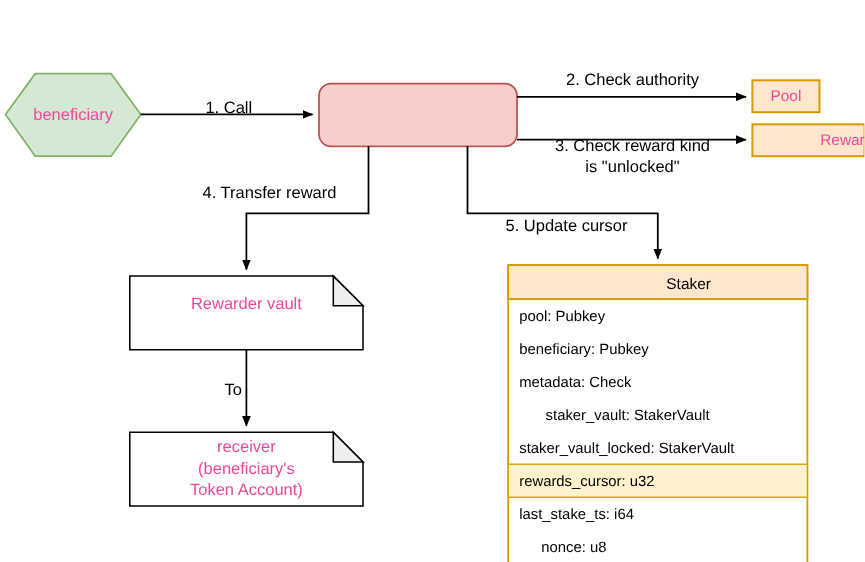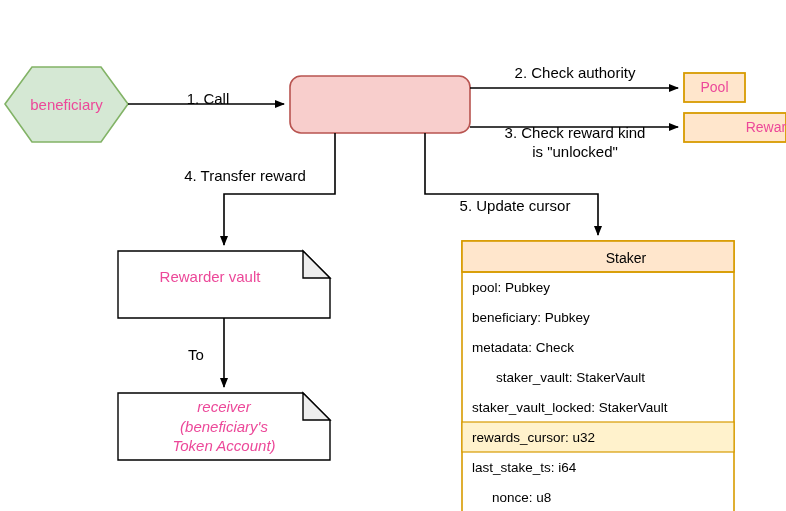--- a/index.html
+++ b/index.html
@@ -107,38 +107,38 @@
     <line x1="462" y1="302" x2="734" y2="302" stroke="#ffffff" stroke-width="0"></line>
   </svg>
 
   <div class="node-label" style="left:5px; top:67px; width:123px; height:75px;">beneficiary</div>
 
 
   <div class="node-label" style="left:684px; top:73px; width:61px; height:29px; font-size:14px;">Pool</div>
 
   <div class="node-label" style="left:684px; top:113px; width:102px; height:29px; font-size:14px;padding-left:41px;">Rewarder</div>
 
-  <div class="node-label" style="left:104px; top:251px; width:212px; height:51px;">Rewarder vault</div>
+  <div class="node-label" style="left:118px; top:251px; width:212px; height:51px;">Rewarder vault</div>
 
-  <div class="node-label" style="left:118px; top:393px; width:212px; height:67px; line-height:1.3;font-style:italic;">receiver
+  <div class="node-label" style="left:118px; top:393px; width:212px; height:67px; line-height:1.3;">receiver
 (beneficiary's
 Token Account)</div>
 
   <div class="edge-label" style="left:148px; top:90px; width:120px;">1. Call</div>
 
   <div class="edge-label" style="left:485px; top:64px; width:180px;">2. Check authority</div>
 
   <div class="edge-label" style="left:478px; top:124px; width:194px;">3. Check reward kind
 is "unlocked"</div>
 
   <div class="edge-label" style="left:150px; top:167px; width:190px;">4. Transfer reward</div>
 
   <div class="edge-label" style="left:437px; top:197px; width:156px;">5. Update cursor</div>
 
-  <div class="edge-label" style="left:176px; top:346px; width:40px;">To</div>
+  <div class="edge-label" style="left:192px; top:346px; width:40px;">To</div>
 
   <div class="tbl-title" style="left:462px; top:241px; width:272px; height:34px;margin-left:28px;">Staker</div>
 
   <div class="tbl-row" style="left:462px; top:272px; width:272px; height:30px;">pool: Pubkey</div>
   <div class="tbl-row" style="left:462px; top:302px; width:272px; height:30px;">beneficiary: Pubkey</div>
   <div class="tbl-row" style="left:462px; top:332px; width:272px; height:30px;">metadata: Check</div>
   <div class="tbl-row" style="left:462px; top:362px; width:272px; height:30px;margin-left:24px;">staker_vault: StakerVault</div>
   <div class="tbl-row" style="left:462px; top:392px; width:272px; height:30px;">staker_vault_locked: StakerVault</div>
   <div class="tbl-row" style="left:462px; top:422px; width:272px; height:30px;">rewards_cursor: u32</div>
   <div class="tbl-row" style="left:462px; top:452px; width:272px; height:30px;">last_stake_ts: i64</div>

